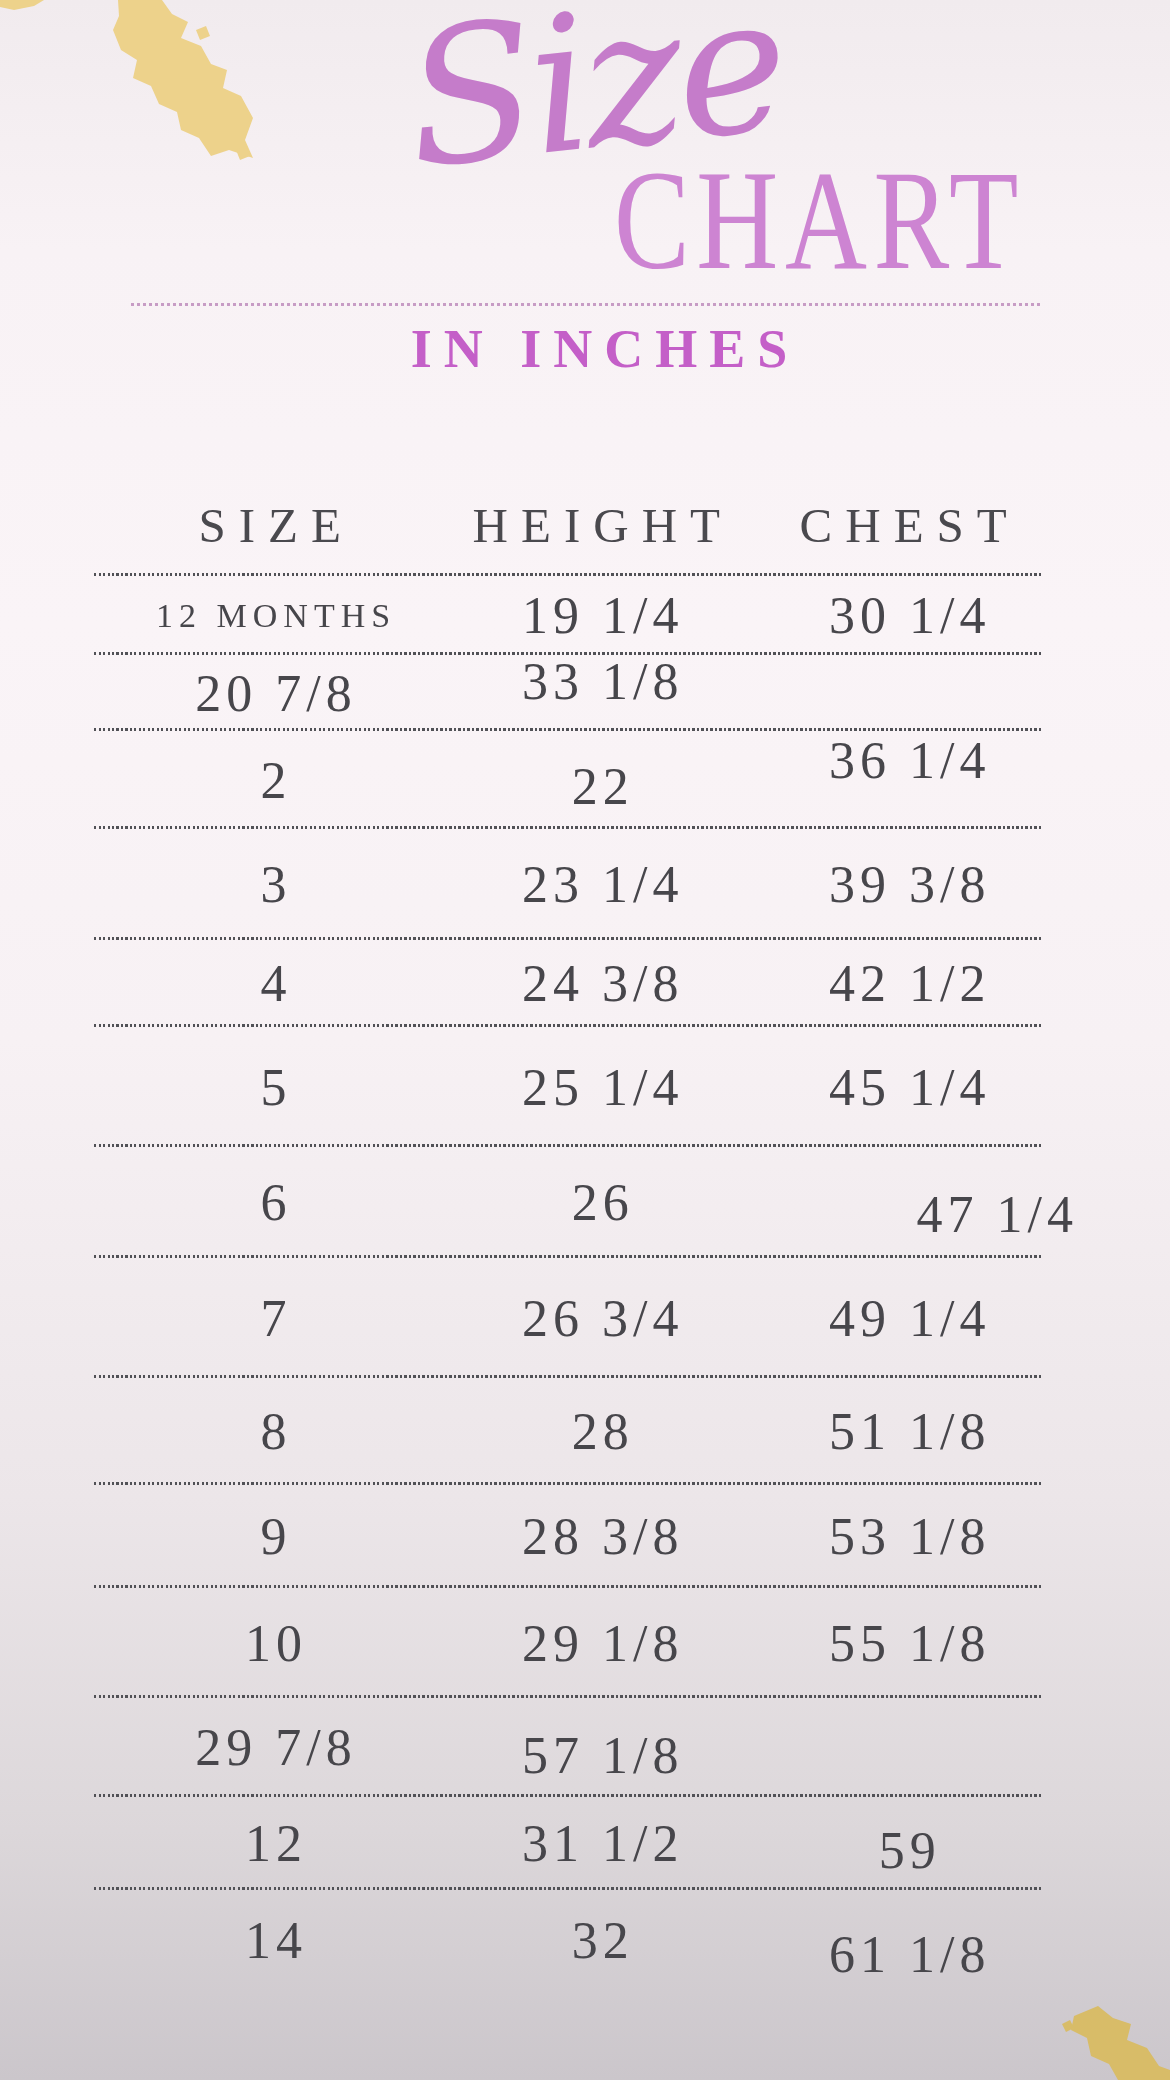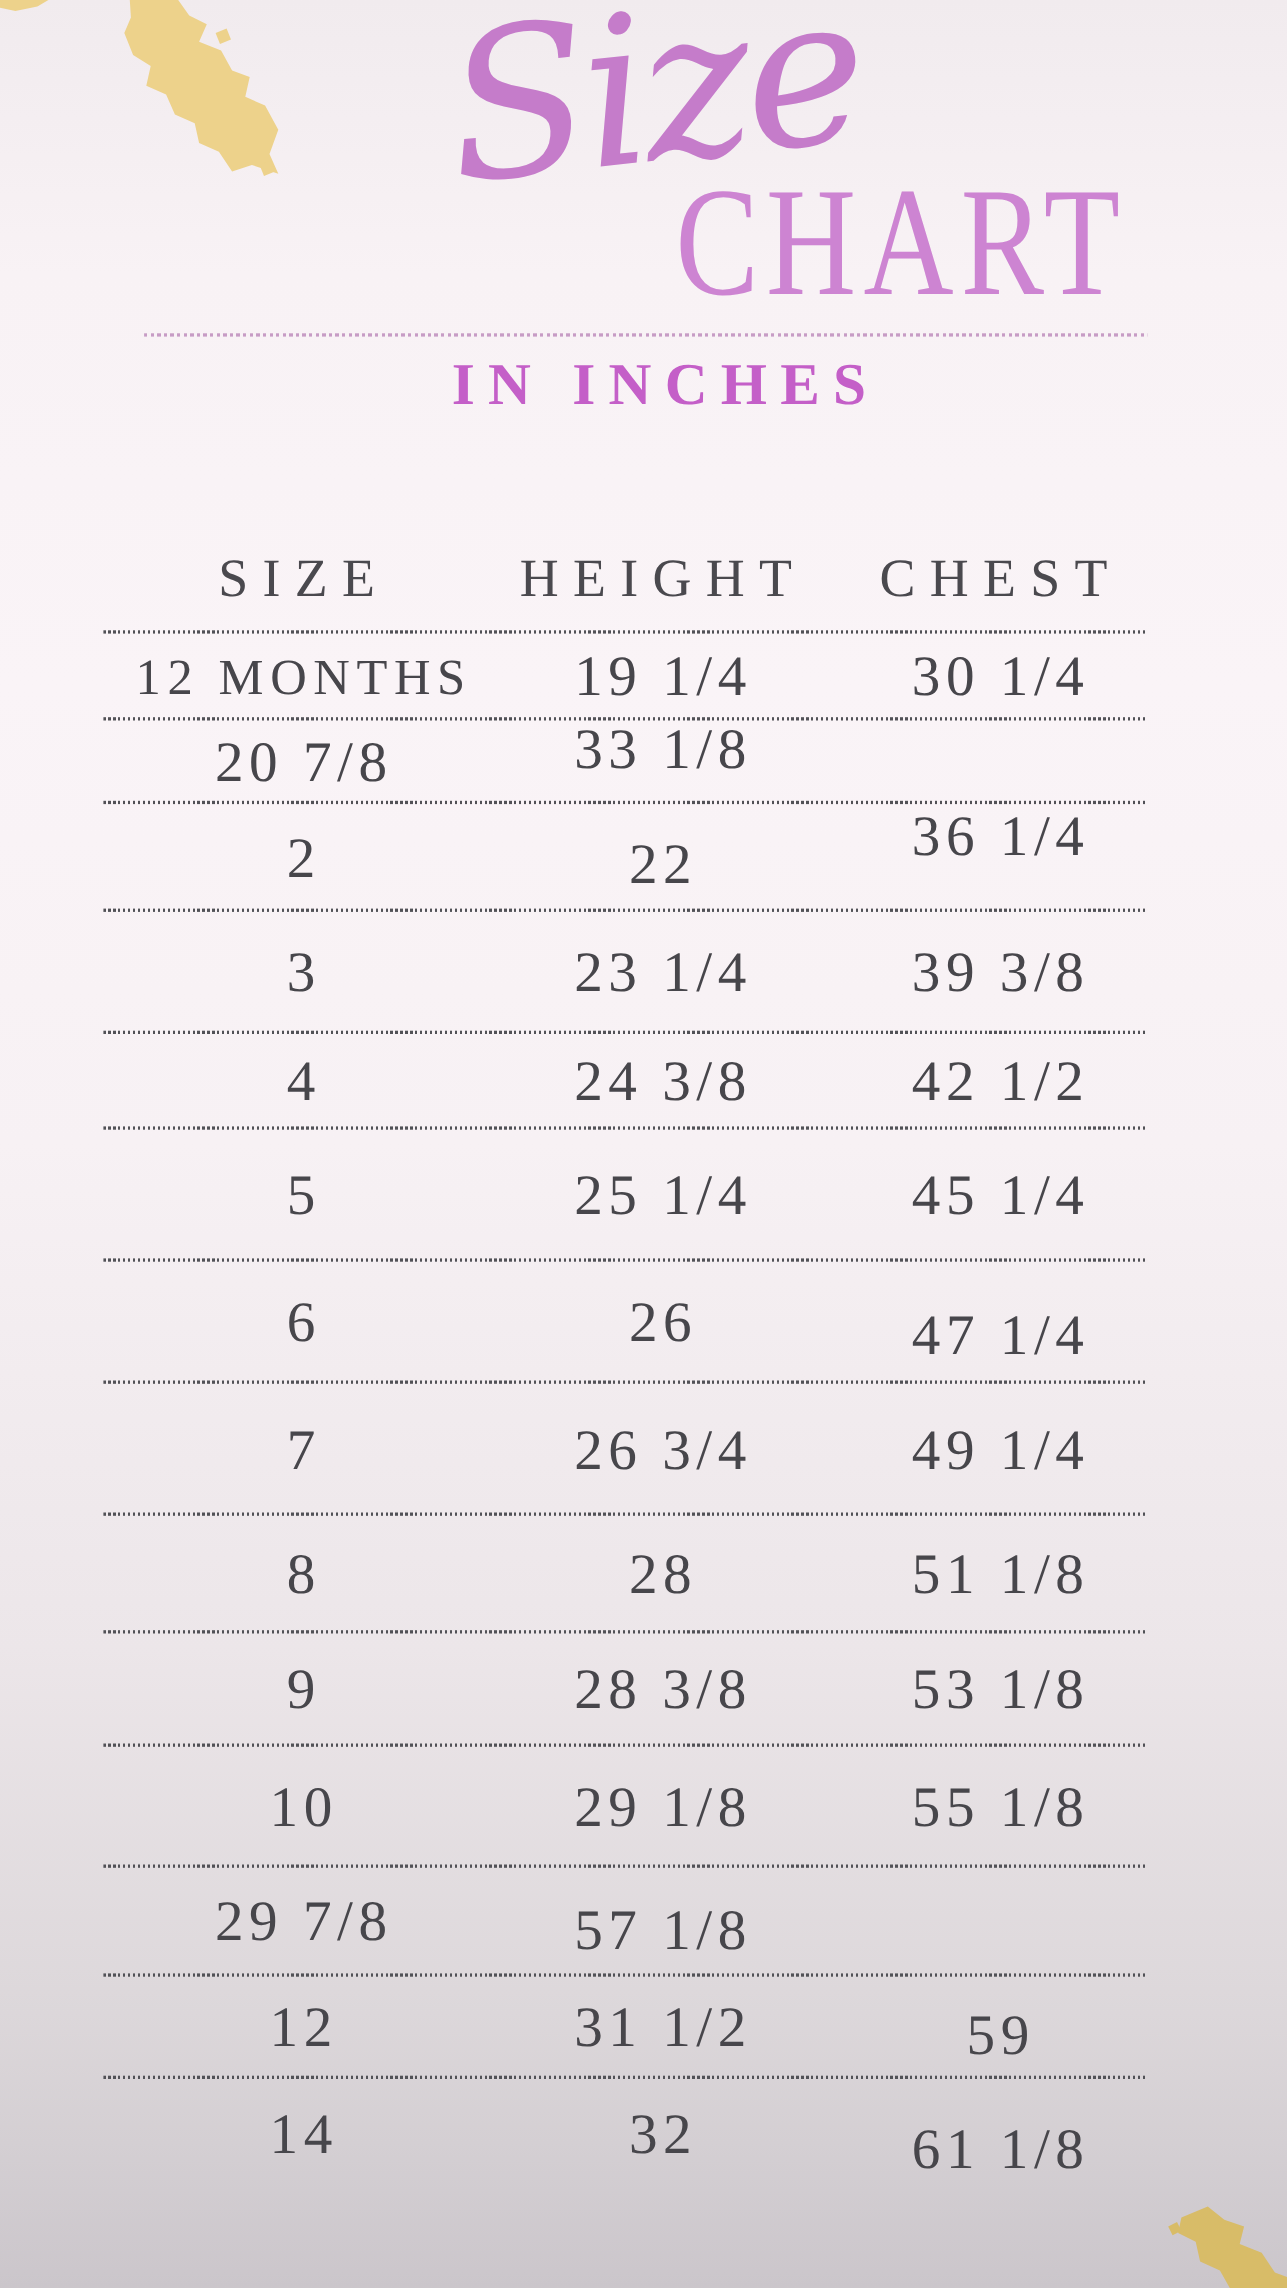--- a/index.html
+++ b/index.html
@@ -89,25 +89,25 @@
     font-size:52px;
     letter-spacing:5px;
     white-space:nowrap;
   }
   .header-row .cell{
     font-size:49px;
     letter-spacing:13px;
     color:#4a494e;
   }
   
-  .row:nth-child(2) .cell.size{font-size:46px;letter-spacing:6px;text-align:center;}
+  .row:nth-child(2) .cell.size{font-size:34px;letter-spacing:6px;text-align:center;}
   .row:nth-child(3) .cell.height{transform:translateY(-12px);}
   .row:nth-child(4) .cell.height{transform:translateY(-20px);}
   .row:nth-child(4) .cell.chest{transform:translateY(6px);}
-  .row:nth-child(8) .cell.height{transform:translateY(12px);}
+  .row:nth-child(8) .cell.height{transform:translateY(12px);text-align:right;}
   .row:nth-child(13) .cell.height{transform:translateY(8px);}
   .row:nth-child(14) .cell.height{transform:translateY(7px);}
   .row:nth-child(15) .cell.height{transform:translateY(8px);margin-top:12px;}
   
   .brush{position:absolute;pointer-events:none;}
   .brush.top-left{top:0;left:0;}
   .brush.bottom-right{right:0;bottom:0;}
 </style>
 </head>
 <body>

